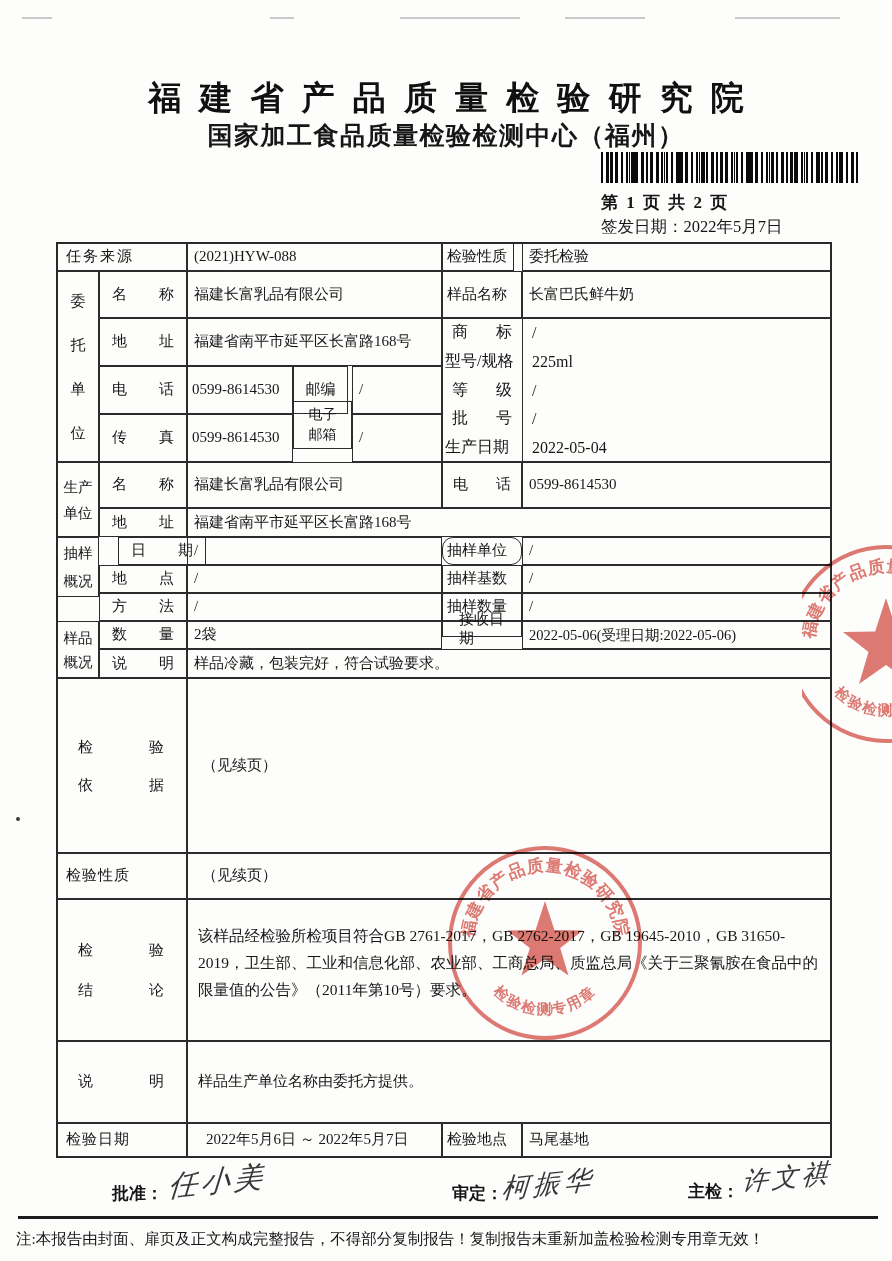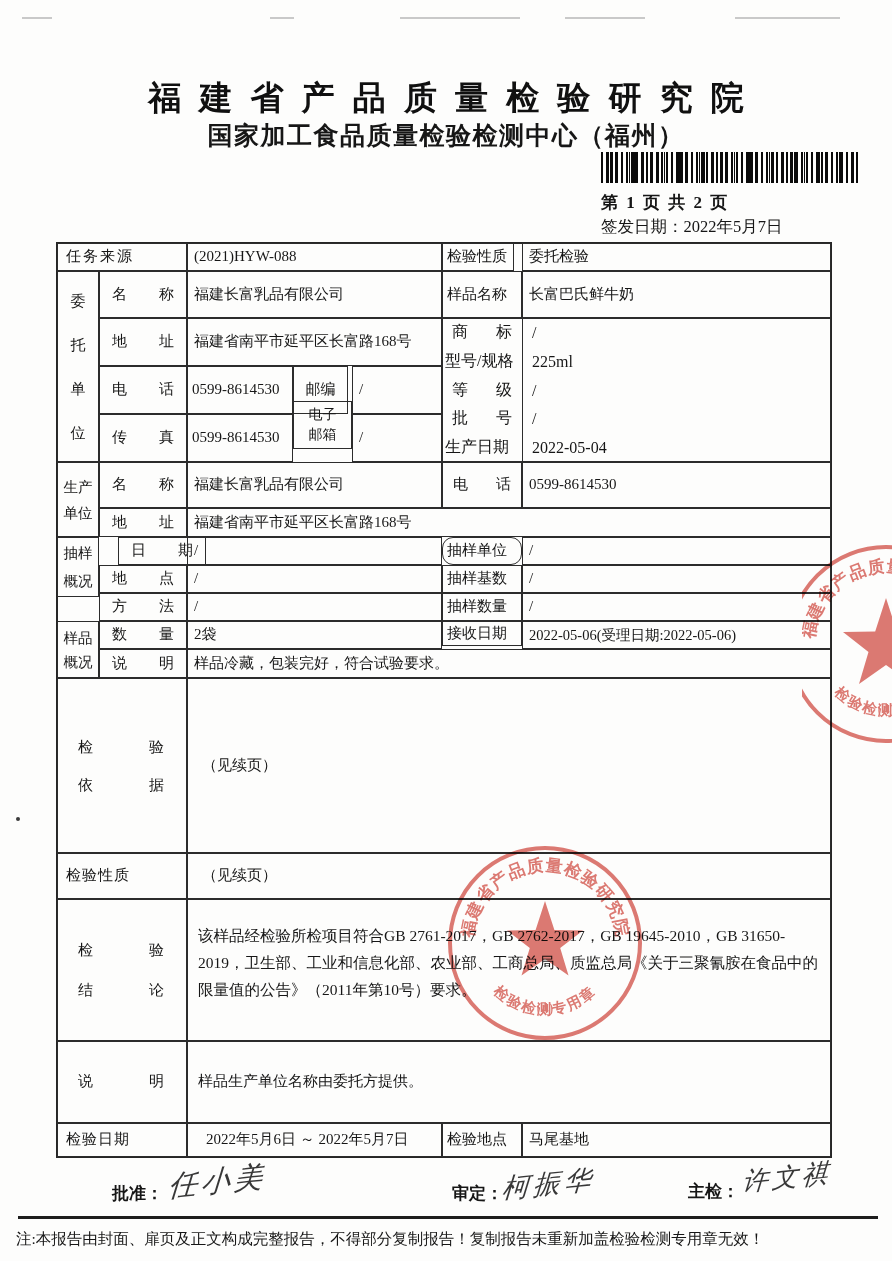--- a/index.html
+++ b/index.html
@@ -163,21 +163,21 @@
     <div class="c" style="left:465px;top:350px;width:309px;height:28px;">/</div>
 
     <div class="c vlab" style="left:0;top:378px;width:42px;height:57px;font-size:14.5px;">
       <span class="ml" style="line-height:24px;">样品
 概况</span>
     </div>
     <div class="c" style="left:42px;top:378px;width:88px;height:28px;padding:1px 12px;">
         <span class="sp">数量</span>
       </div>
     <div class="c" style="left:130px;top:378px;width:255px;height:28px;">2袋</div>
-    <div class="c" style="left:385px;top:378px;width:80px;height:25px;padding:1px 4px;">接收日期</div>
+    <div class="c" style="left:385px;top:378px;width:80px;height:16px;padding:1px 16px;">接收日期</div>
     <div class="c" style="left:465px;top:378px;width:309px;height:28px;font-size:14.5px;">2022-05-06(受理日期:2022-05-06)</div>
     <div class="c" style="left:42px;top:406px;width:88px;height:29px;padding:1px 12px;">
         <span class="sp">说明</span>
       </div>
     <div class="c" style="left:130px;top:406px;width:644px;height:29px;">样品冷藏，包装完好，符合试验要求。</div>
 
     <div class="c vlab" style="left:0;top:435px;width:130px;height:175px;padding:0 22px 0 20px;">
       <span class="sp ml" style="line-height:38px;">检验
 依据</span>
     </div>

